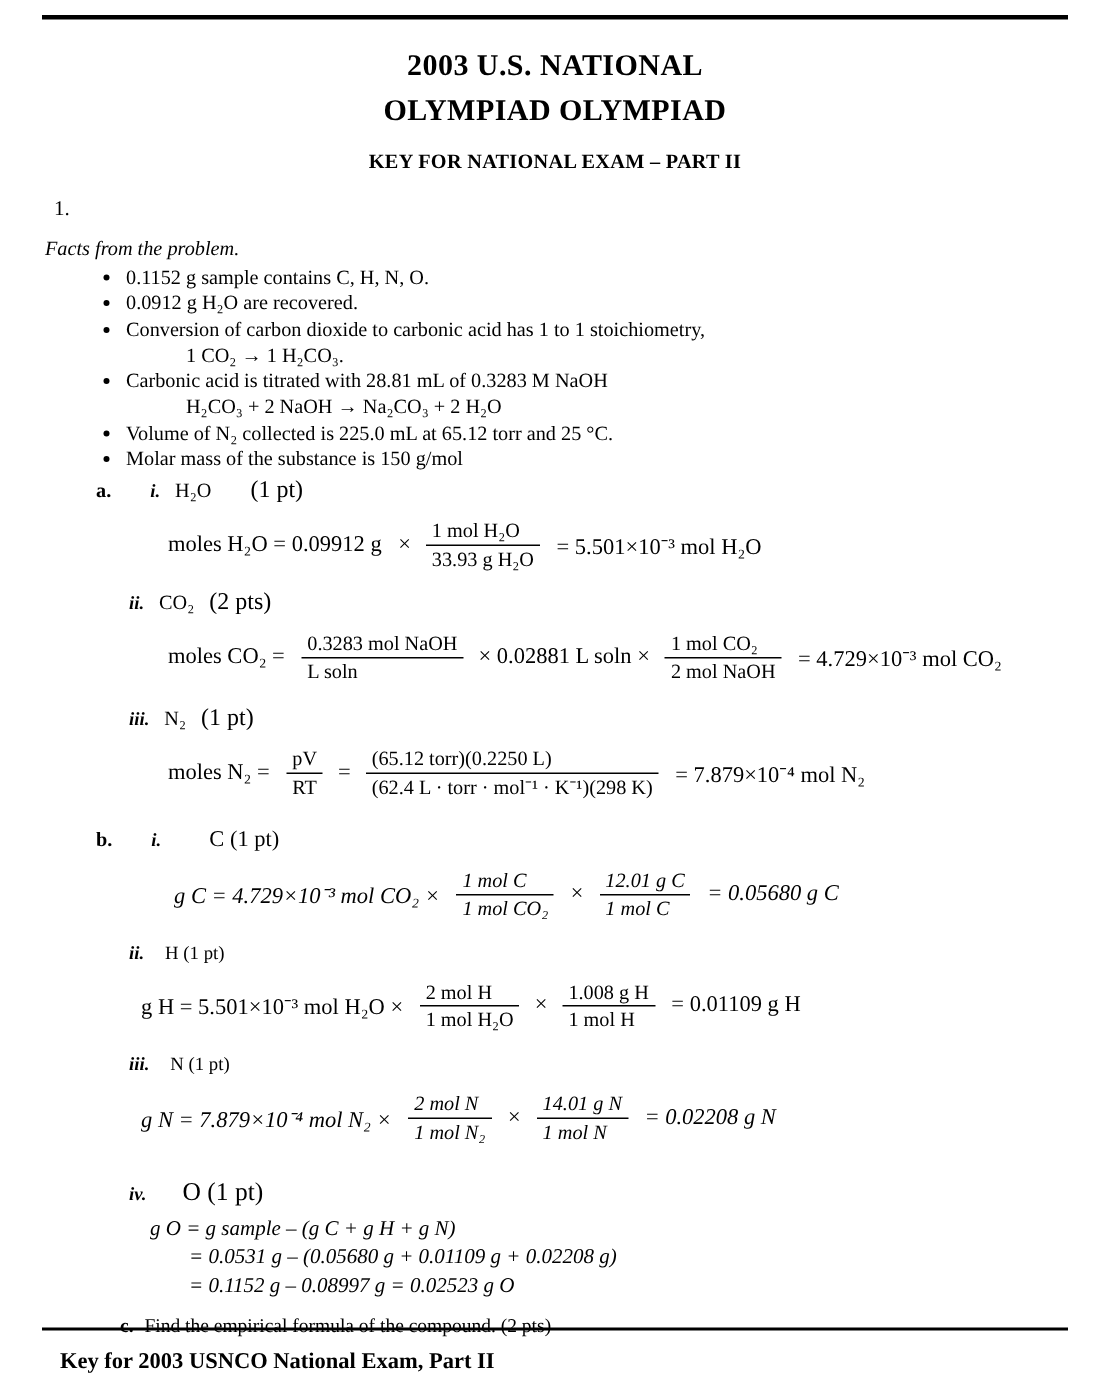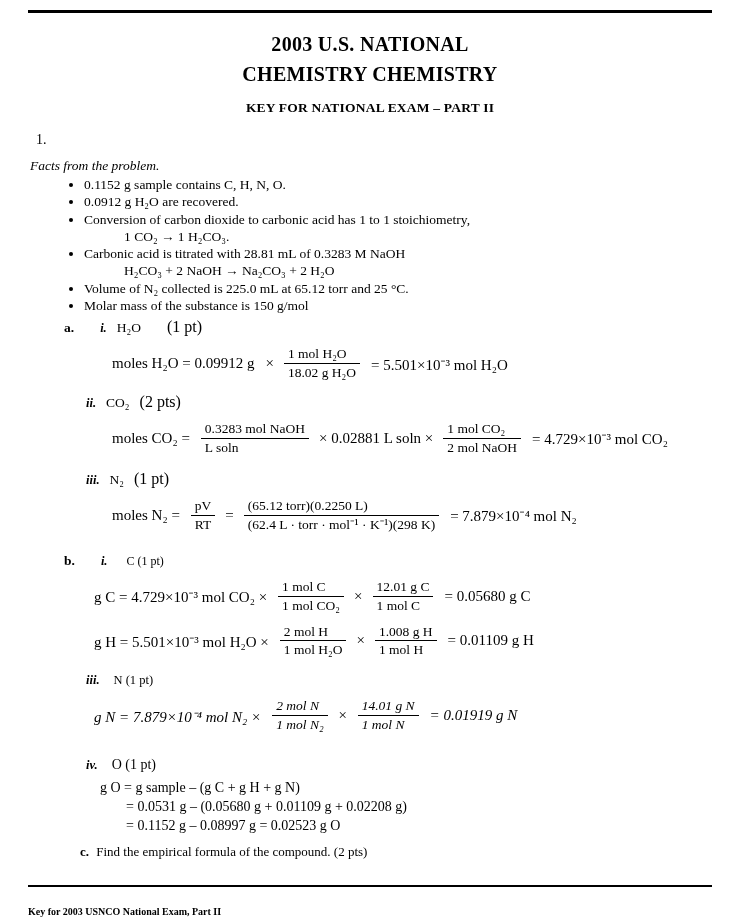--- a/index.html
+++ b/index.html
@@ -120,39 +120,40 @@
     margin-left: 52px;
     font-size: 13px;
     font-weight: bold;
   }
   .c-block span.normal { font-weight: normal; }
   .o-block {
     margin-top: 6px;
     margin-left: 72px;
     font-size: 14px;
     line-height: 1.35;
+    font-style: italic;
   }
   .o-block .ind { display: inline-block; margin-left: 26px; }
   .footer {
     position: absolute;
-    left: 28px;
+    left: 40px;
     bottom: 10px;
-    font-size: 10px;
+    font-size: 15px;
     font-weight: bold;
   }
 </style>
 </head>
 <body>
 
 <div class="page">
 
   <hr class="rule-top">
 
   <div class="title1">2003 U.S. NATIONAL</div>
-  <div class="title2">CHEMISTRY CHEMISTRY</div>
+  <div class="title2">OLYMPIAD OLYMPIAD</div>
   <div class="subtitle">KEY FOR NATIONAL EXAM – PART II</div>
 
   <div class="qnum">1.</div>
 
   <div class="facts-head">Facts from the problem.</div>
 
   <ul class="facts">
     <li>0.1152 g sample contains C, H, N, O.</li>
     <li>0.0912 g H₂O are recovered.</li>
     <li>Conversion of carbon dioxide to carbonic acid has 1 to 1 stoichiometry,</li>
@@ -168,21 +169,21 @@
     <span class="sub-roman" style="margin-left:22px;">i.</span>
     <span class="sub-item" style="margin-left:6px;">H₂O</span>
     <span class="ptnote" style="margin-left:22px;">(1 pt)</span>
   </div>
 
   <div class="mathline">
     <span class="lbl">moles H₂O  =  0.09912 g</span>
     <span class="op">×</span>
     <span class="frac">
       <span class="num">1 mol H₂O</span>
-      <span class="den">18.02 g H₂O</span>
+      <span class="den">33.93 g H₂O</span>
     </span>
     <span class="eqs">= 5.501×10⁻³ mol H₂O</span>
   </div>
 
   <div class="row lvl2" style="margin-top:12px;">
     <span class="sub-roman">ii.</span>
     <span class="sub-item" style="margin-left:6px;">CO₂</span>
     <span class="ptnote" style="margin-left:6px;">(2 pts)</span>
   </div>
 
@@ -216,37 +217,41 @@
     <span class="frac">
       <span class="num">(65.12 torr)(0.2250 L)</span>
       <span class="den">(62.4 L · torr · mol⁻¹ · K⁻¹)(298 K)</span>
     </span>
     <span class="eqs">= 7.879×10⁻⁴ mol N₂</span>
   </div>
 
   <div class="row" style="margin-top:18px;">
     <span class="part-label" style="margin-left:36px;">b.</span>
     <span class="sub-roman" style="margin-left:22px;">i.</span>
-    <span class="sub-item" style="margin-left:15px;font-size:12px;">C (1 pt)</span>
-  </div>
-
-  <div class="mathline" style="margin-left:66px;">
+    <span class="sub-item" style="margin-left:28px;font-size:15px;">C (1 pt)</span>
+  </div>
+
+  <div class="mathline" style="margin-left:88px;font-style:italic;">
     <span class="lbl">g C  =  4.729×10⁻³ mol CO₂  ×</span>
     <span class="frac">
       <span class="num">1 mol C</span>
       <span class="den">1  mol CO₂</span>
     </span>
     <span class="op">×</span>
     <span class="frac">
       <span class="num">12.01 g C</span>
       <span class="den">1  mol C</span>
     </span>
     <span class="eqs">= 0.05680 g C</span>
   </div>
 
+  <div class="row lvl2" style="margin-top:12px;">
+    <span class="sub-roman">ii.</span>
+    <span class="sub-item" style="margin-left:10px;font-size:12.5px;">H (1 pt)</span>
+  </div>
 
   <div class="mathline" style="margin-left:66px;">
     <span class="lbl">g H  =  5.501×10⁻³ mol H₂O  ×</span>
     <span class="frac">
       <span class="num">2 mol H</span>
       <span class="den">1  mol H₂O</span>
     </span>
     <span class="op">×</span>
     <span class="frac">
       <span class="num">1.008 g H</span>
@@ -264,26 +269,26 @@
     <span class="lbl">g N  =  7.879×10⁻⁴ mol N₂  ×</span>
     <span class="frac">
       <span class="num">2 mol N</span>
       <span class="den">1  mol N₂</span>
     </span>
     <span class="op">×</span>
     <span class="frac">
       <span class="num">14.01 g N</span>
       <span class="den">1  mol N</span>
     </span>
-    <span class="eqs">= 0.01919 g N</span>
+    <span class="eqs">= 0.02208 g N</span>
   </div>
 
   <div class="row lvl2" style="margin-top:22px;">
     <span class="sub-roman">iv.</span>
-    <span class="sub-item" style="margin-left:10px;font-size:14px;text-align:right;">O (1 pt)</span>
+    <span class="sub-item" style="margin-left:20px;font-size:17px;text-align:right;">O (1 pt)</span>
   </div>
 
   <div class="o-block">
     <div>g O = g sample – (g C + g H + g N)</div>
     <div><span class="ind">= 0.0531 g – (0.05680 g + 0.01109 g + 0.02208 g)</span></div>
     <div><span class="ind">= 0.1152 g – 0.08997 g = 0.02523 g O</span></div>
   </div>
 
   <div class="c-block">
     <span>c.</span>

